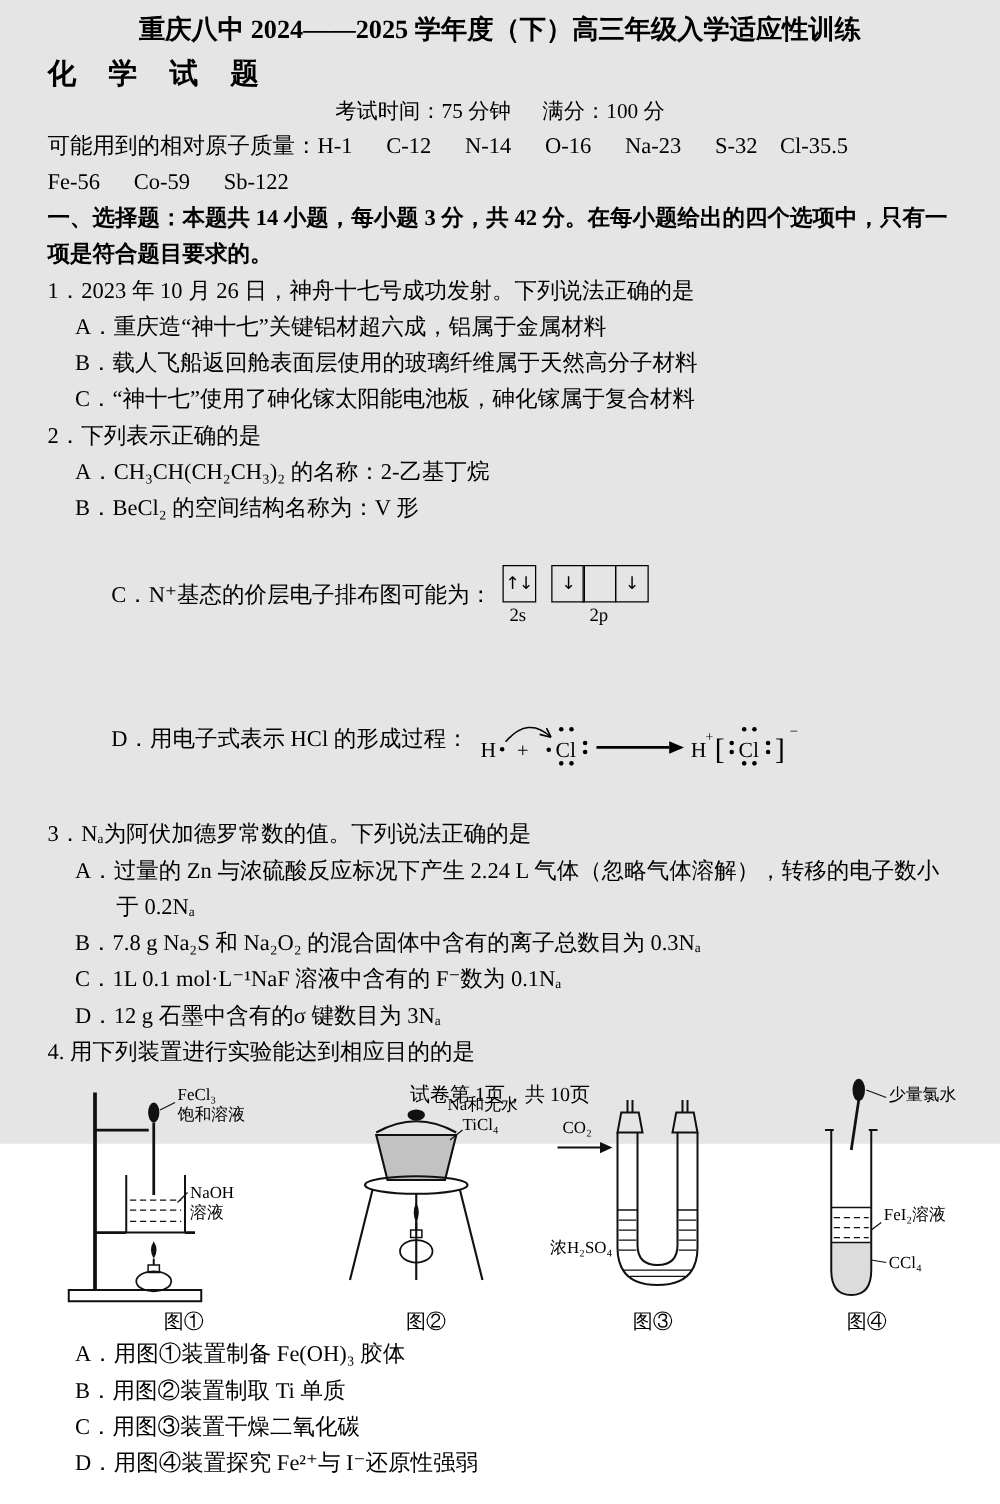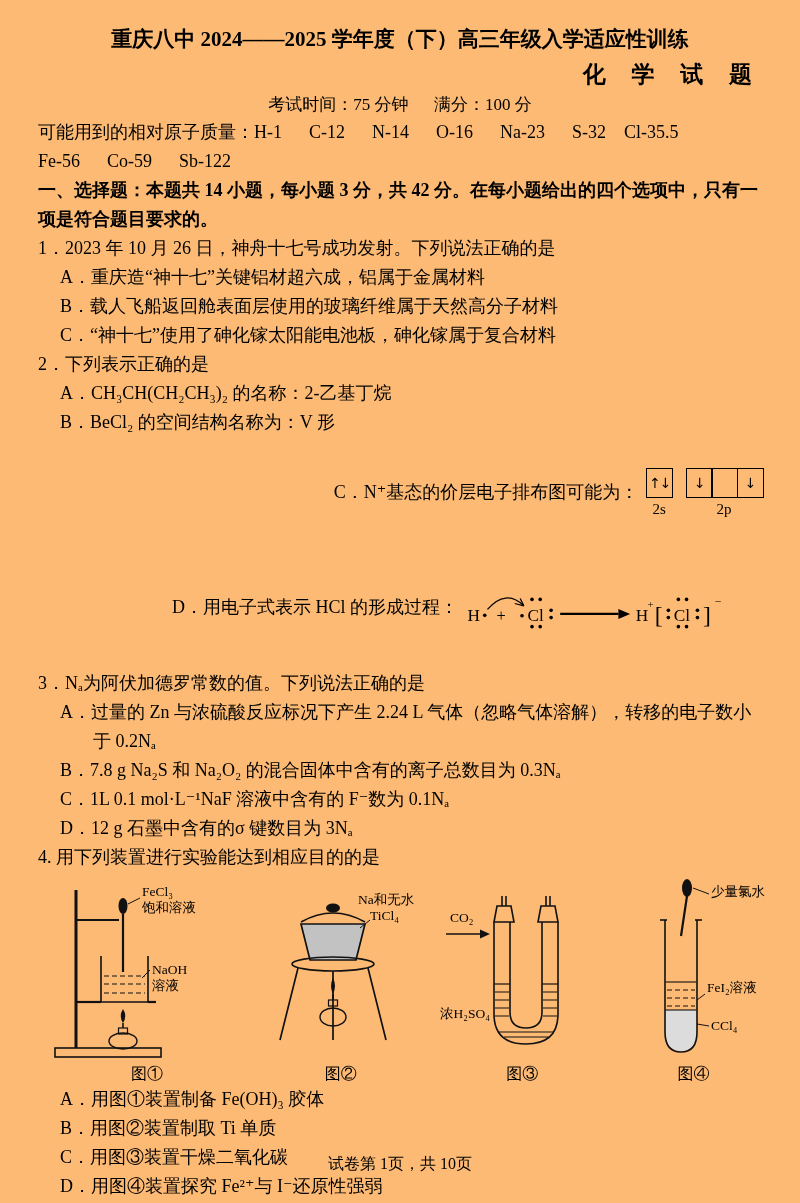--- a/index.html
+++ b/index.html
@@ -1,25 +1,25 @@
 <!DOCTYPE html>
 <html><head>
 <meta charset="utf-8">
 <style>
   * { margin:0; padding:0; box-sizing:border-box; }
   html,body { background:#ffffff; }
   body { width:800px; height:1203px; margin:0 auto; font-family:"Liberation Serif","DejaVu Serif",serif; color:#000; overflow:hidden; }
-  .page { position:relative; width:800px; height:1203px; padding:24px 38px 10px 38px; background:#fdba74; }
+  .page { position:relative; width:800px; height:915px; padding:8px 38px 10px 38px; background:#e5e5e5; }
   .title { text-align:center; font-size:21px; font-weight:bold; line-height:30px; white-space:pre-wrap; }
-  .subtitle { text-align:right; font-size:23px; font-weight:bold; letter-spacing:10px; line-height:34px; margin-top:4px; }
+  .subtitle { text-align:left; font-size:23px; font-weight:bold; letter-spacing:10px; line-height:34px; margin-top:4px; }
   .examinfo { text-align:center; font-size:17px; line-height:26px; white-space:pre-wrap; }
   .line { font-size:18px; line-height:29px; white-space:pre-wrap; }
   .bold { font-weight:bold; }
   .opt { font-size:18px; line-height:29px; margin-left:22px; padding-left:33px; text-indent:-33px; white-space:pre-wrap; }
-  .opt-tall { margin:2px 0 4px 0;text-align:right; }
+  .opt-tall { margin:2px 0 4px 0; }
   
   .orb-wrap { display:inline-flex; gap:14px; vertical-align:middle; margin-left:8px; text-indent:0; }
   .orb-col { display:inline-flex; flex-direction:column; align-items:center; }
   .orb-row { display:inline-flex; }
   .obox { width:27px; height:30px; border:1.6px solid #000; margin-right:-1.6px; display:flex; align-items:center; justify-content:center;
           font-family:"DejaVu Sans",sans-serif; font-size:14px; letter-spacing:-1px; }
   .orb-lab { font-size:15px; line-height:20px; margin-top:1px; letter-spacing:0; }
   
   .eformula { vertical-align:middle; margin-left:4px; }
   svg .figtext { font-size:13.5px; fill:#000; font-family:"Liberation Serif","DejaVu Serif",serif; }

